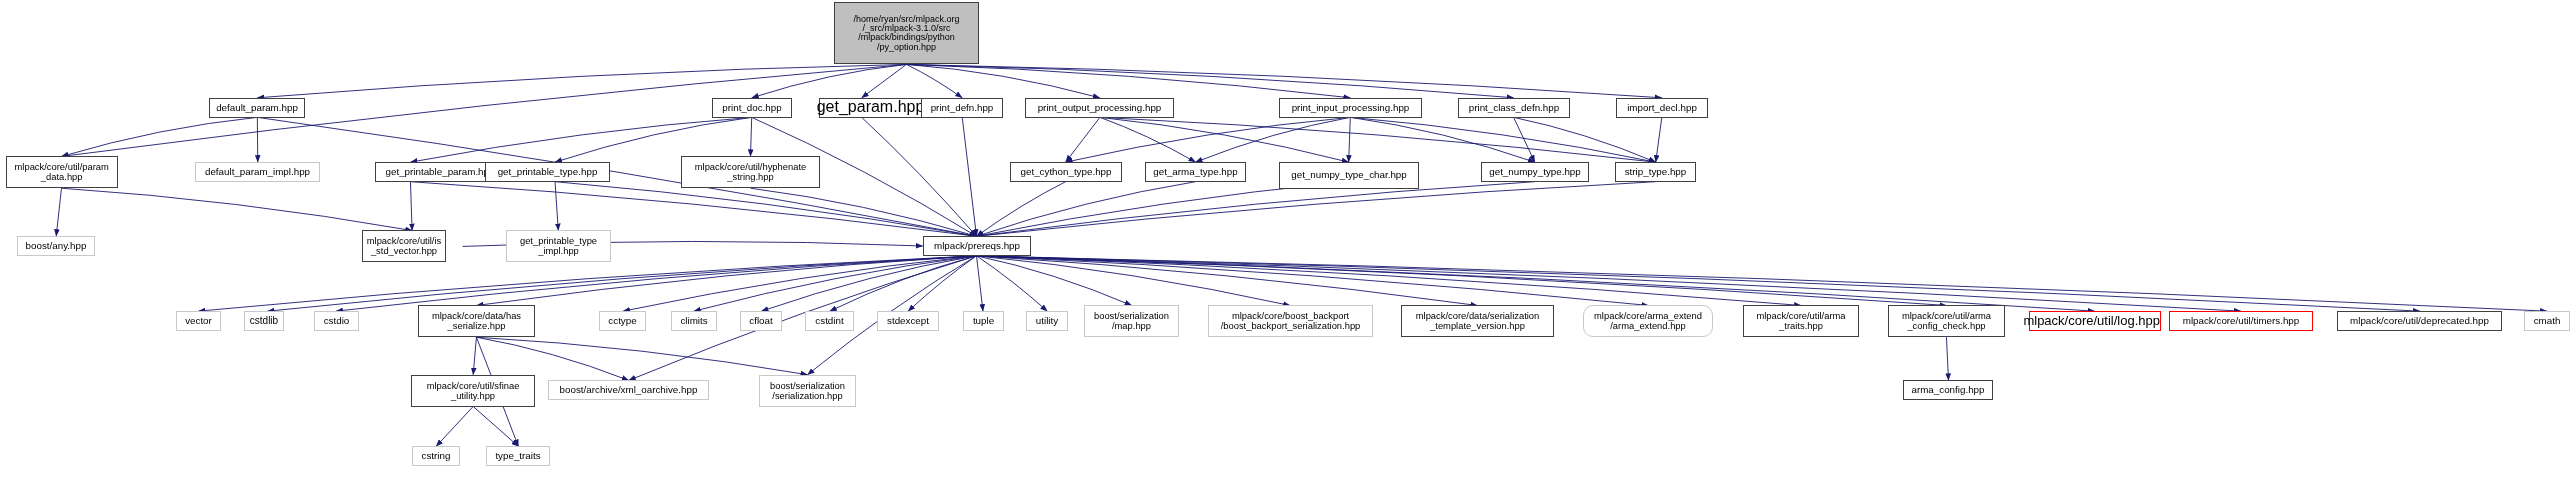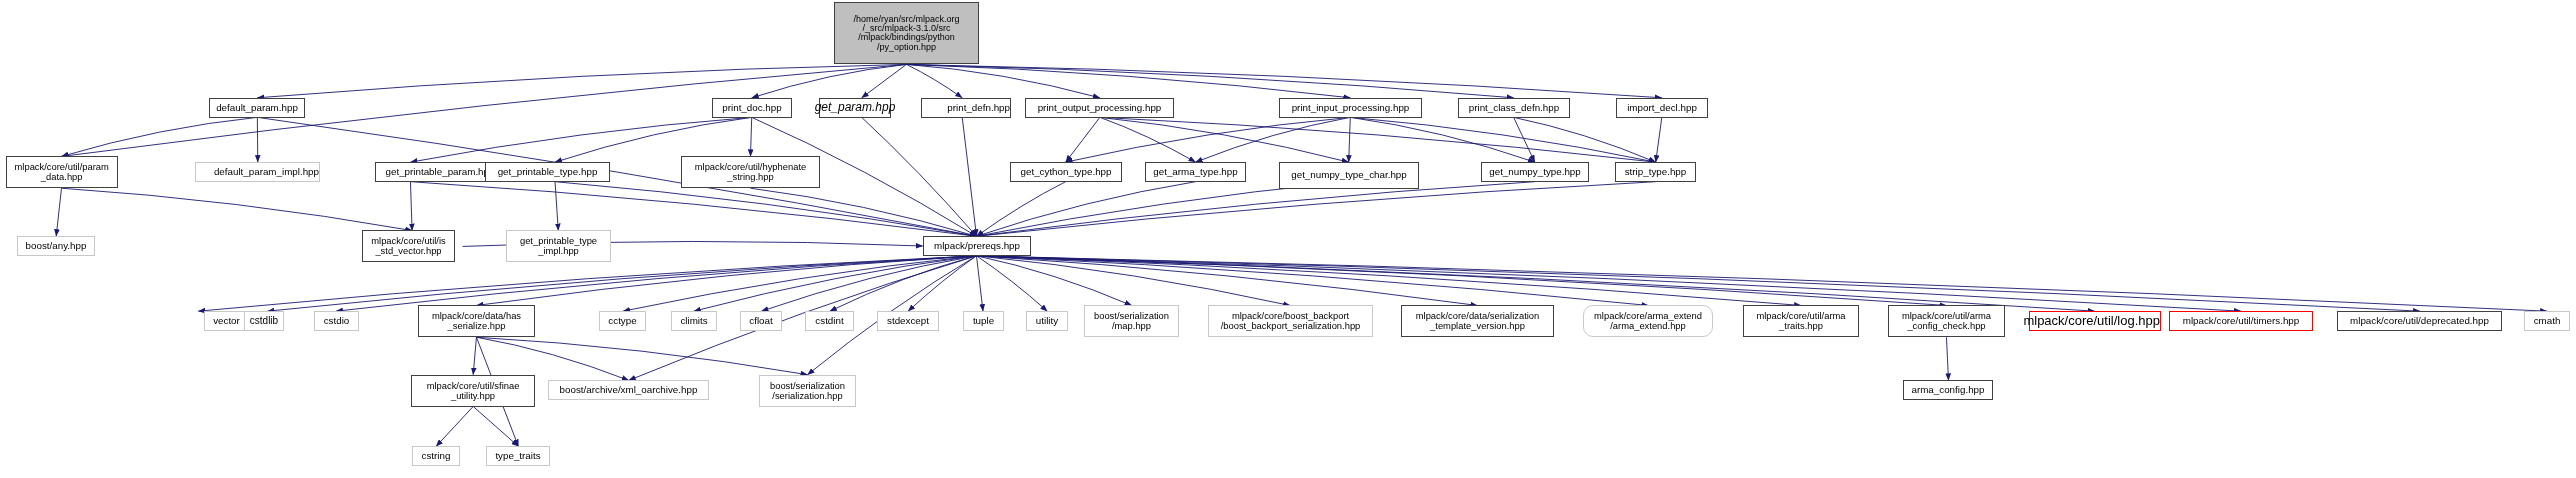--- a/index.html
+++ b/index.html
@@ -106,43 +106,43 @@
 /_src/mlpack-3.1.0/src
 /mlpack/bindings/python
 /py_option.hpp</span>
       </div>
       <div class="node n-dark" style="left: 209px; top: 98px; width: 96px; height: 19.5px; font-size: 9.8px;">
         <span class="lbl">default_param.hpp</span>
       </div>
       <div class="node n-dark" style="left: 712px; top: 98px; width: 80px; height: 19.5px; font-size: 9.8px;">
         <span class="lbl">print_doc.hpp</span>
       </div>
-      <div class="node n-dark" style="left: 819px; top: 98px; width: 72px; height: 19.5px; font-size: 12px; font-style: italic;">
+      <div class="node n-dark" style="left: 819px; top: 98px; width: 103px; height: 19.5px; font-size: 16px;">
         <span class="lbl">get_param.hpp</span>
       </div>
-      <div class="node n-dark" style="left: 921px; top: 98px; width: 90px; height: 19.5px; font-size: 9.8px; justify-content: flex-end;">
+      <div class="node n-dark" style="left: 921px; top: 98px; width: 82px; height: 19.5px; font-size: 9.8px;">
         <span class="lbl">print_defn.hpp</span>
       </div>
       <div class="node n-dark" style="left: 1025px; top: 98px; width: 149px; height: 19.5px; font-size: 9.8px;">
         <span class="lbl">print_output_processing.hpp</span>
       </div>
       <div class="node n-dark" style="left: 1279px; top: 98px; width: 143px; height: 19.5px; font-size: 9.8px;">
         <span class="lbl">print_input_processing.hpp</span>
       </div>
       <div class="node n-dark" style="left: 1458px; top: 98px; width: 112px; height: 19.5px; font-size: 9.8px;">
         <span class="lbl">print_class_defn.hpp</span>
       </div>
       <div class="node n-dark" style="left: 1616px; top: 98px; width: 92px; height: 19.5px; font-size: 9.8px;">
         <span class="lbl">import_decl.hpp</span>
       </div>
       <div class="node n-dark" style="left: 5.7px; top: 156px; width: 112px; height: 32px; font-size: 9.4px;">
         <span class="lbl">mlpack/core/util/param
 _data.hpp</span>
       </div>
-      <div class="node n-light" style="left: 195px; top: 162px; width: 125px; height: 19.5px; font-size: 9.8px; justify-content: flex-end;">
+      <div class="node n-light" style="left: 195px; top: 162px; width: 125px; height: 19.5px; font-size: 9.8px;">
         <span class="lbl">default_param_impl.hpp</span>
       </div>
       <div class="node n-dark" style="left: 345px; top: 162px; width: 130px; height: 19.5px; font-size: 9.8px; margin-left: 30px;">
         <span class="lbl">get_printable_param.hpp</span>
       </div>
       <div class="node n-dark" style="left: 485px; top: 162px; width: 125px; height: 19.5px; font-size: 9.8px;">
         <span class="lbl">get_printable_type.hpp</span>
       </div>
       <div class="node n-dark" style="left: 681px; top: 156px; width: 139px; height: 32px; font-size: 9.4px;">
         <span class="lbl">mlpack/core/util/hyphenate
@@ -159,32 +159,32 @@
       </div>
       <div class="node n-dark" style="left: 1481px; top: 162px; width: 108px; height: 19.5px; font-size: 9.8px;">
         <span class="lbl">get_numpy_type.hpp</span>
       </div>
       <div class="node n-dark" style="left: 1615px; top: 162px; width: 81px; height: 19.5px; font-size: 9.8px;">
         <span class="lbl">strip_type.hpp</span>
       </div>
       <div class="node n-light" style="left: 17px; top: 236px; width: 78px; height: 19.5px; font-size: 9.8px;">
         <span class="lbl">boost/any.hpp</span>
       </div>
-      <div class="node n-dark" style="left: 362px; top: 230px; width: 93px; height: 32px; font-size: 9.4px;">
+      <div class="node n-dark" style="left: 362px; top: 230px; width: 84px; height: 32px; font-size: 9.4px;">
         <span class="lbl">mlpack/core/util/is
 _std_vector.hpp</span>
       </div>
       <div class="node n-light" style="left: 506px; top: 230px; width: 105px; height: 32px; font-size: 9.4px;">
         <span class="lbl">get_printable_type
 _impl.hpp</span>
       </div>
       <div class="node n-dark" style="left: 923px; top: 236px; width: 108px; height: 19.5px; font-size: 9.8px;">
         <span class="lbl">mlpack/prereqs.hpp</span>
       </div>
-      <div class="node n-light" style="left: 176px; top: 311px; width: 45px; height: 19.5px; font-size: 9.8px; margin-left: 28px;">
+      <div class="node n-light" style="left: 176px; top: 311px; width: 45px; height: 19.5px; font-size: 9.8px;">
         <span class="lbl">vector</span>
       </div>
       <div class="node n-light" style="left: 244px; top: 311px; width: 40px; height: 19.5px; font-size: 10px;">
         <span class="lbl">cstdlib</span>
       </div>
       <div class="node n-light" style="left: 314px; top: 311px; width: 45px; height: 19.5px; font-size: 9.8px;">
         <span class="lbl">cstdio</span>
       </div>
       <div class="node n-dark" style="left: 418px; top: 305px; width: 117px; height: 32px; font-size: 9.4px;">
         <span class="lbl">mlpack/core/data/has

